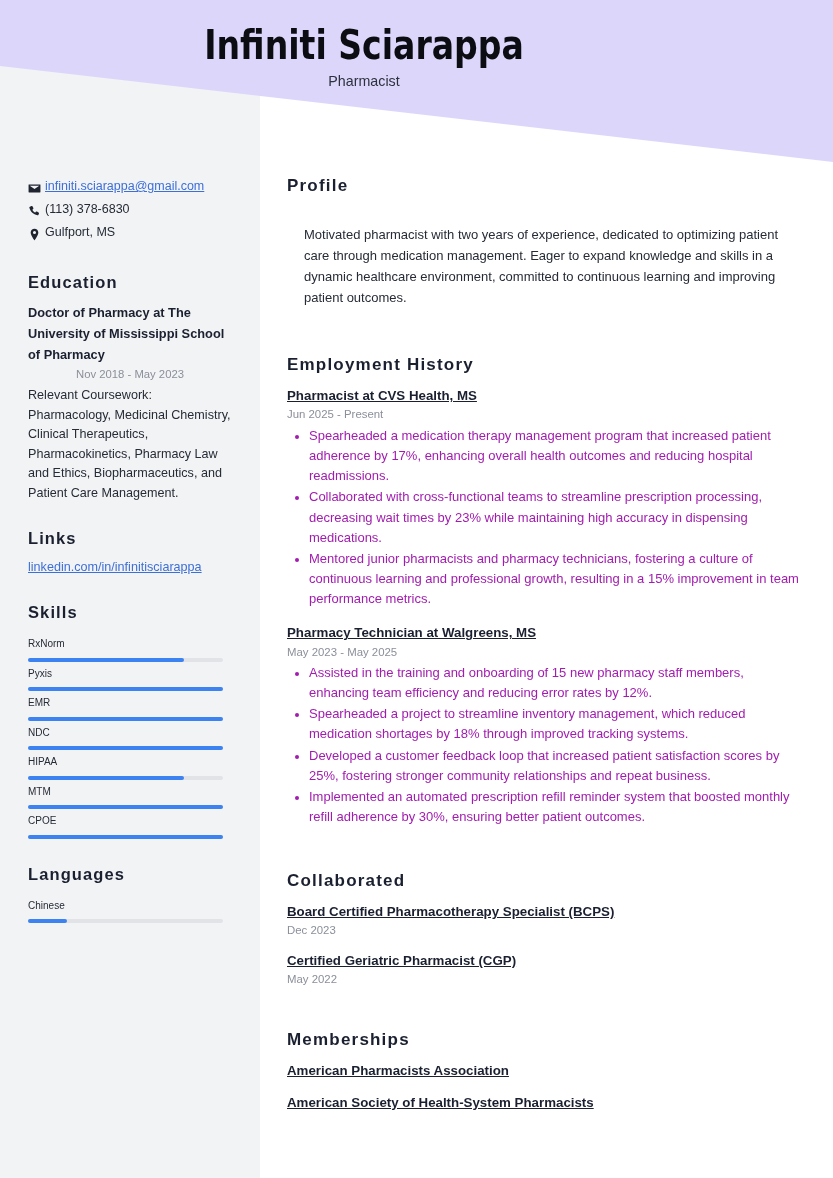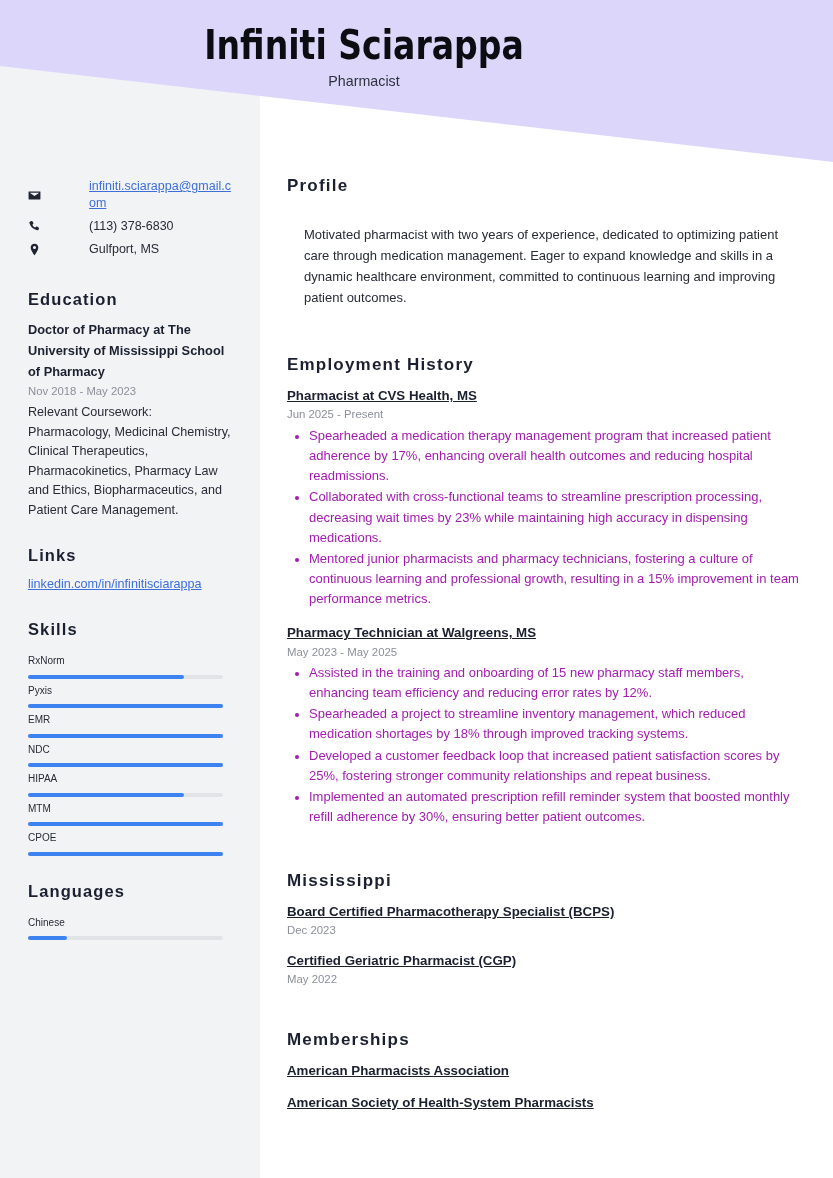--- a/index.html
+++ b/index.html
@@ -86,26 +86,25 @@
   }
 
   .contact-list {
     margin: 0;
     padding: 0;
     list-style: none;
     padding-top: 178px;
   }
   .contact-row {
     display: flex;
-    align-items: center;
+    align-items: flex-end;
     margin-bottom: 6px;
     font-size: 12.5px;
     color: #262b36;
     line-height: 1.35;
-    gap: 44px;
   }
   .contact-ico {
     width: 17px;
     flex: 0 0 17px;
     display: inline-block;
     color: #1f2430;
     margin-top: 1px;
   }
   .contact-ico svg { display: block; }
   .contact-link {
@@ -129,20 +128,21 @@
     font-weight: 700;
     line-height: 1.66;
     color: #1b2030;
   }
   .edu-date {
     margin: 0;
     padding-top: 1px;
     font-size: 11.3px;
     color: #8b8f99;
     line-height: 1.5;
+    text-align: center;
   }
   .edu-desc {
     margin: 0;
     padding-top: 3px;
     font-size: 12.6px;
     line-height: 1.55;
     color: #262b36;
   }
 
   .link-item {
@@ -375,21 +375,21 @@
         <ul class="bullets">
           <li>Assisted in the training and onboarding of 15 new pharmacy staff members, enhancing team efficiency and reducing error rates by 12%.</li>
           <li>Spearheaded a project to streamline inventory management, which reduced medication shortages by 18% through improved tracking systems.</li>
           <li>Developed a customer feedback loop that increased patient satisfaction scores by 25%, fostering stronger community relationships and repeat business.</li>
           <li>Implemented an automated prescription refill reminder system that boosted monthly refill adherence by 30%, ensuring better patient outcomes.</li>
         </ul>
       </div>
     </div>
 
     <div class="sec-gap">
-      <h2 class="main-h2">Mississippi</h2>
+      <h2 class="main-h2">Collaborated</h2>
       <div class="cert">
         <p class="entry-title">Board Certified Pharmacotherapy Specialist (BCPS)</p>
         <p class="entry-date">Dec 2023</p>
       </div>
       <div class="cert">
         <p class="entry-title">Certified Geriatric Pharmacist (CGP)</p>
         <p class="entry-date">May 2022</p>
       </div>
     </div>
 

